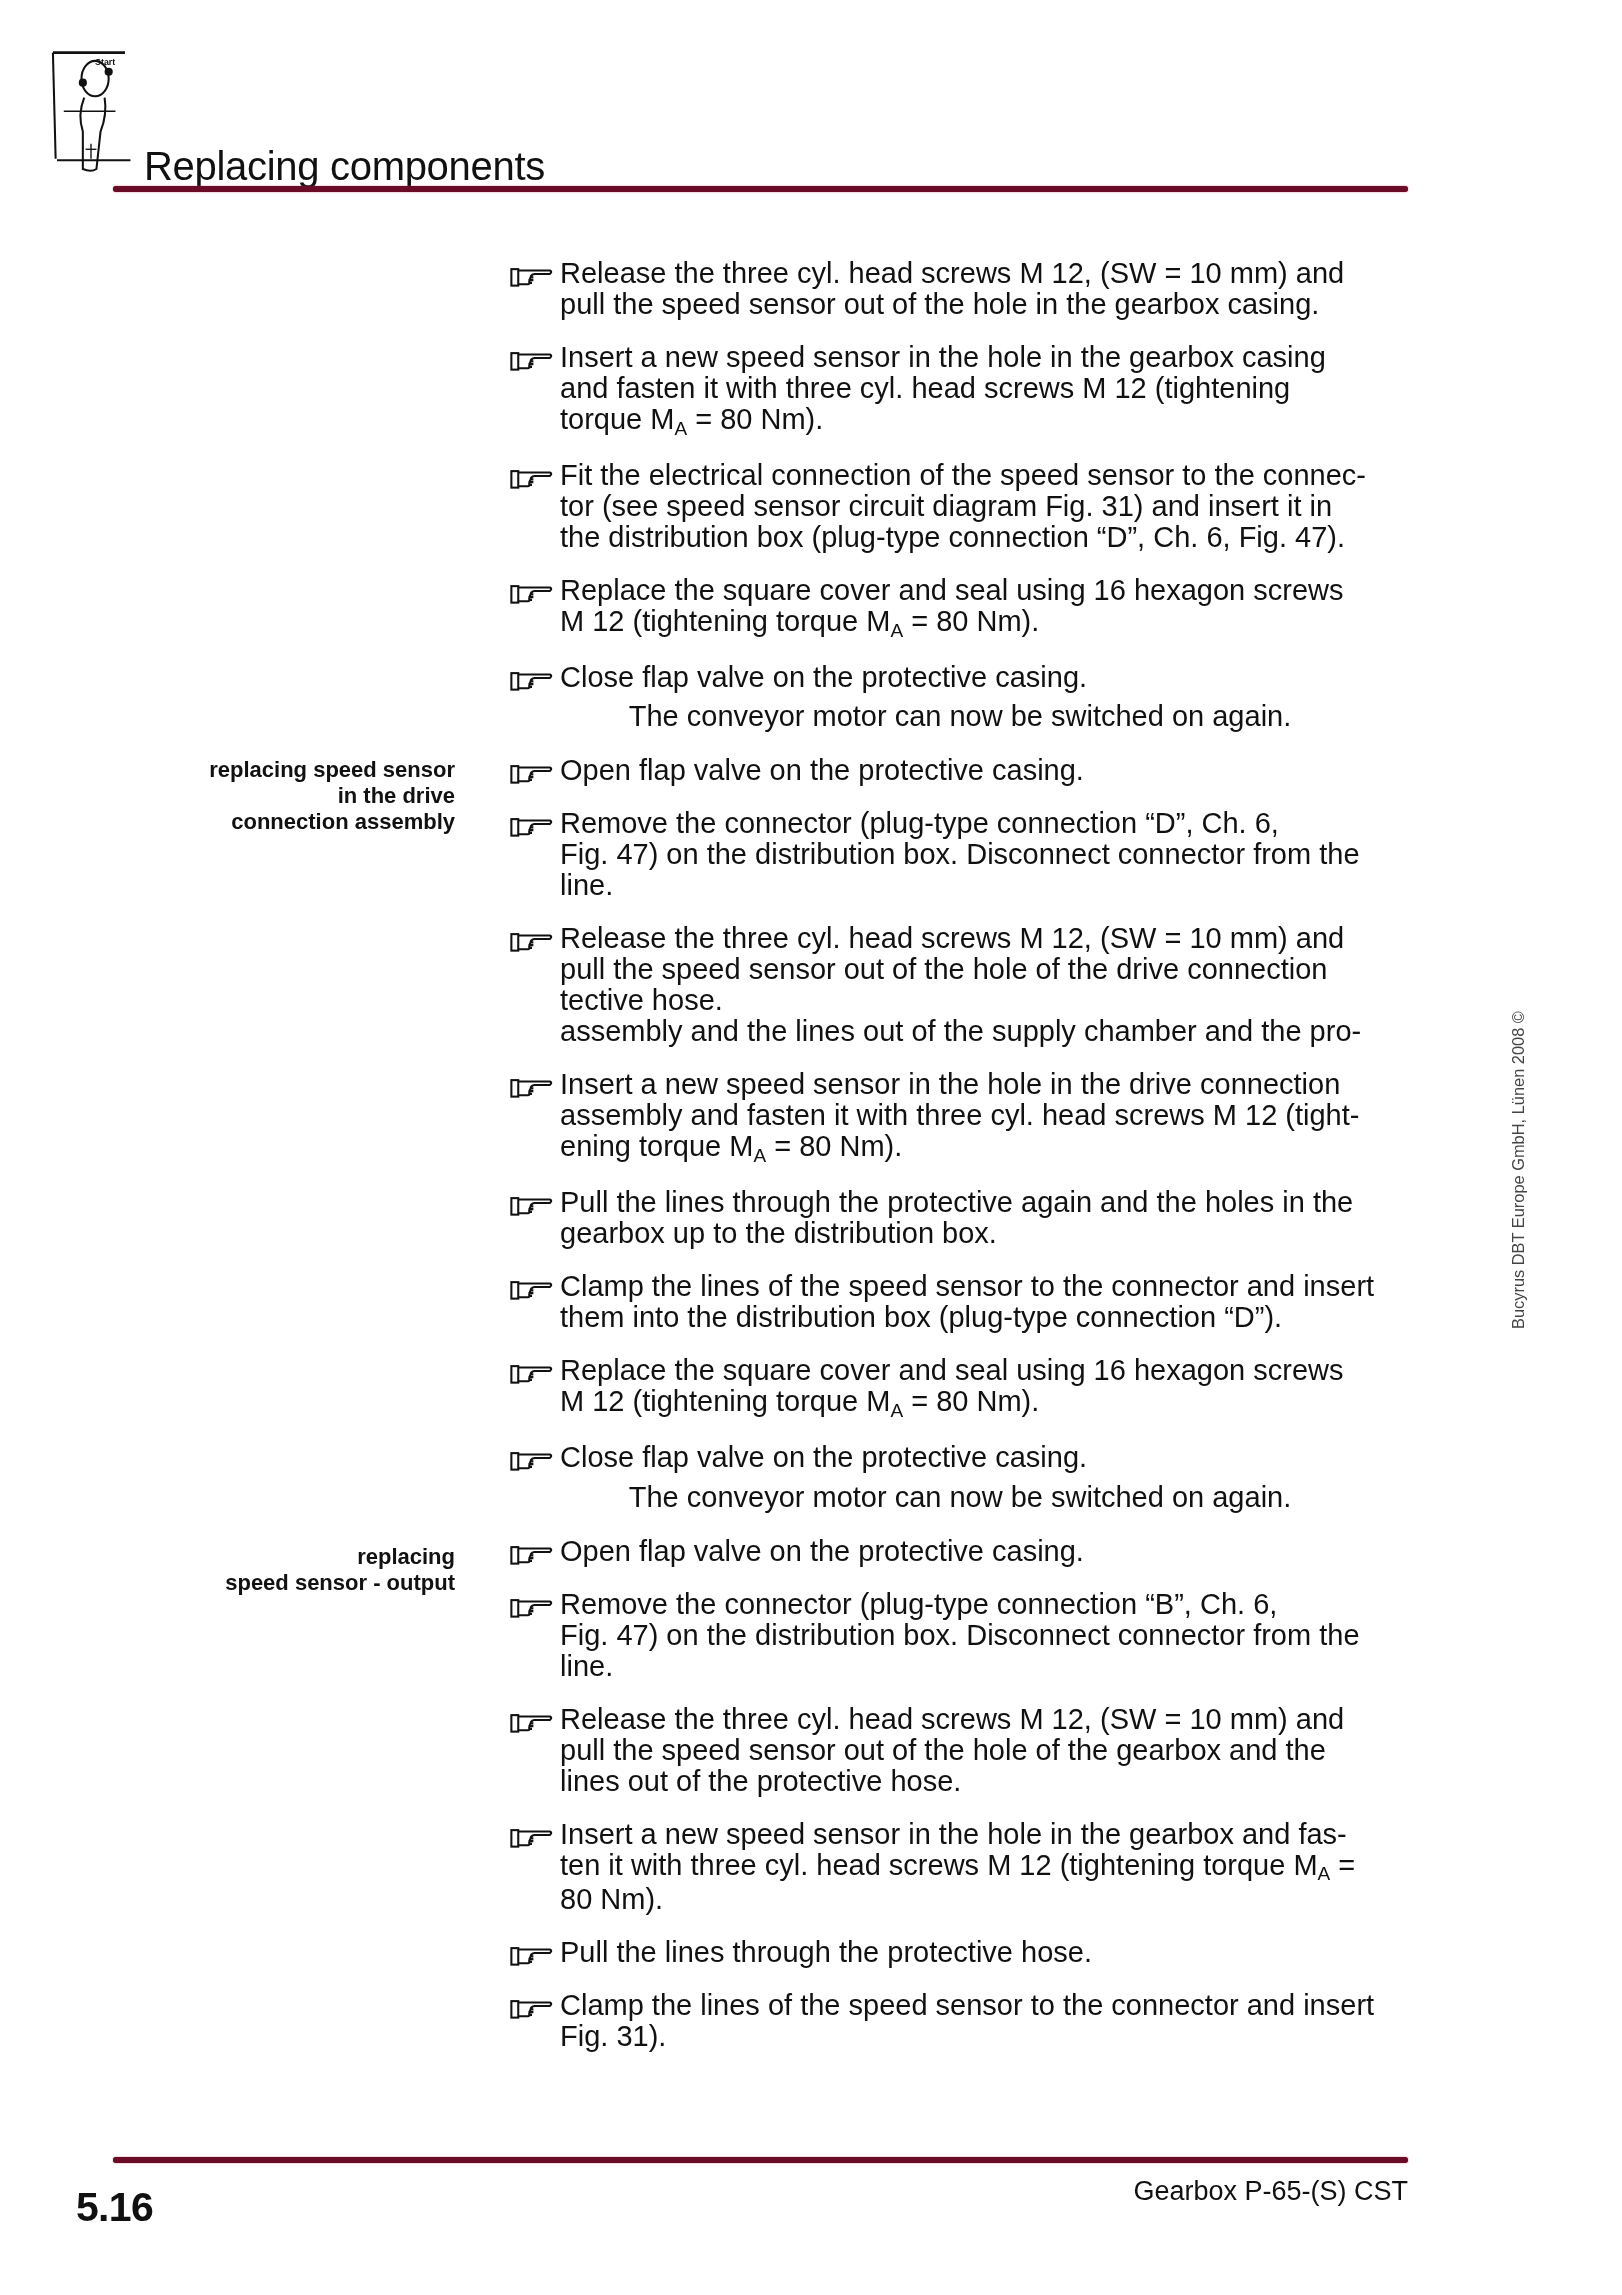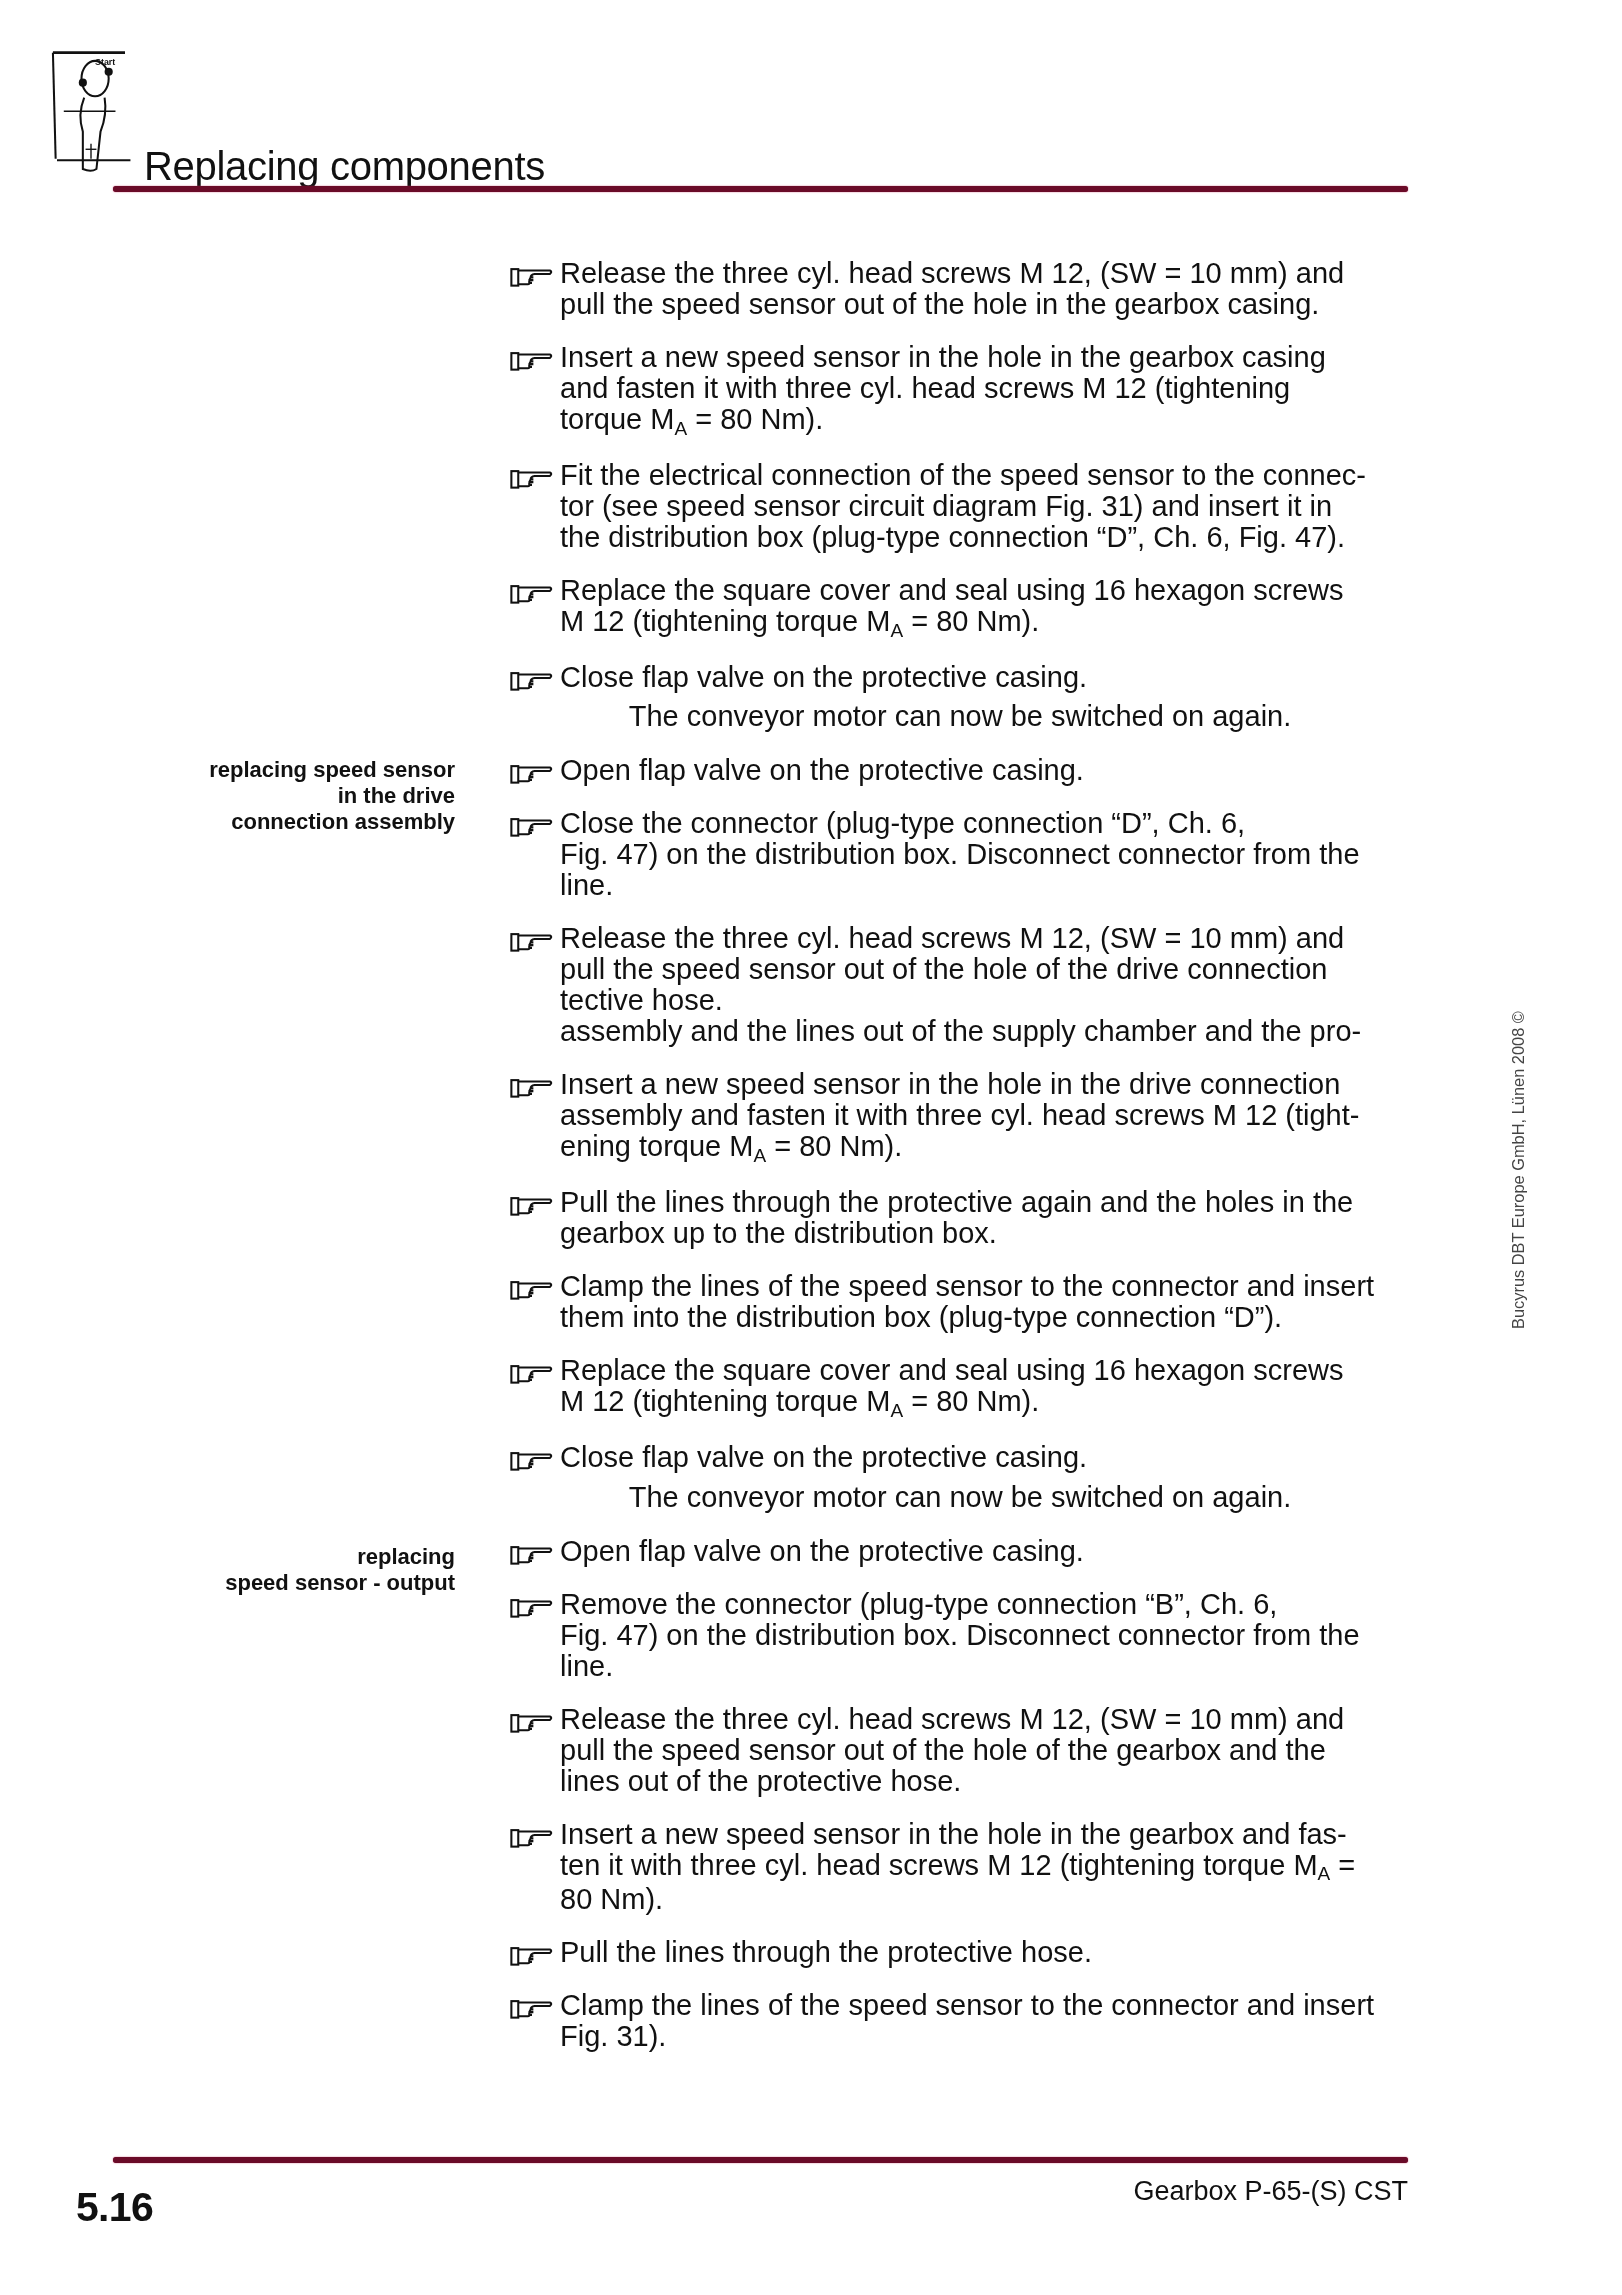--- a/index.html
+++ b/index.html
@@ -208,21 +208,21 @@
     <rect x="2" y="6" width="10" height="24" fill="none" stroke="#111" stroke-width="3"></rect>
     <path d="M12 8 L58 8 Q62 10 58 13 L36 13 Q30 14 30 18 L34 18 M30 18 L28 22 L34 22 M28 22 L28 26 L32 26 M12 28 L26 28 Q30 27 28 24" fill="none" stroke="#111" stroke-width="3" stroke-linejoin="round"></path>
   </svg>
 <span class="line">Open flap valve on the protective casing.</span>
       </div>
       <div class="step">
   <svg class="hand" viewBox="0 0 64 32">
     <rect x="2" y="6" width="10" height="24" fill="none" stroke="#111" stroke-width="3"></rect>
     <path d="M12 8 L58 8 Q62 10 58 13 L36 13 Q30 14 30 18 L34 18 M30 18 L28 22 L34 22 M28 22 L28 26 L32 26 M12 28 L26 28 Q30 27 28 24" fill="none" stroke="#111" stroke-width="3" stroke-linejoin="round"></path>
   </svg>
-<span class="line">Close the connector (plug-type connection “D”, Ch. 6,</span>
+<span class="line">Remove the connector (plug-type connection “D”, Ch. 6,</span>
         <span class="line">Fig. 47) on the distribution box. Disconnect connector from the</span>
         <span class="line">line.</span>
       </div>
       <div class="step">
   <svg class="hand" viewBox="0 0 64 32">
     <rect x="2" y="6" width="10" height="24" fill="none" stroke="#111" stroke-width="3"></rect>
     <path d="M12 8 L58 8 Q62 10 58 13 L36 13 Q30 14 30 18 L34 18 M30 18 L28 22 L34 22 M28 22 L28 26 L32 26 M12 28 L26 28 Q30 27 28 24" fill="none" stroke="#111" stroke-width="3" stroke-linejoin="round"></path>
   </svg>
 <span class="line">Release the three cyl. head screws M 12, (SW = 10 mm) and</span>
         <span class="line">pull the speed sensor out of the hole of the drive connection</span>

